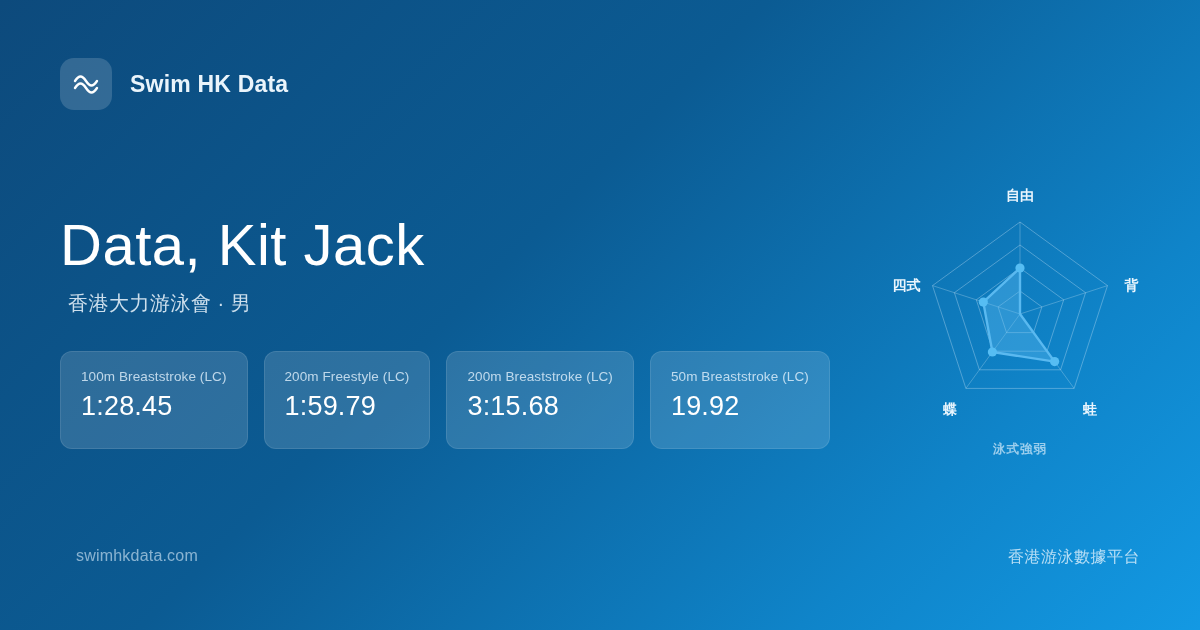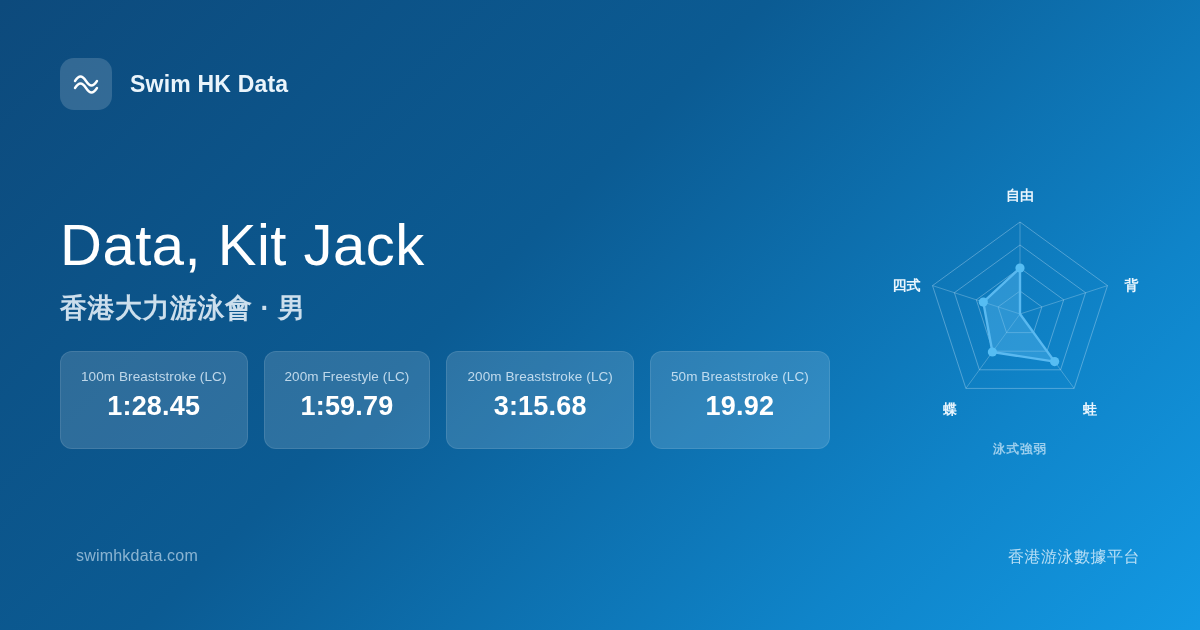--- a/index.html
+++ b/index.html
@@ -28,45 +28,46 @@
   }
 
   
   #hero { position:absolute; left:60px; top:215px; }
   #athlete-name {
     font-size:58px; font-weight:300; letter-spacing:.5px;
     line-height:1.05; color:#ffffff; white-space:nowrap;
   }
   #athlete-meta {
     margin-top:14px;
-    font-size:27px; font-weight:700;
+    font-size:20px; font-weight:400;
     color:rgba(236,246,253,0.86);
     letter-spacing:.5px;
+    margin-left:8px;
   }
 
   
   #stat-cards {
     position:absolute; left:60px; top:351px;
     display:flex; gap:16px;
   }
   .stat-card {
     background:rgba(255,255,255,0.14);
     border:1px solid rgba(255,255,255,0.10);
     border-radius:12px;
     padding:17px 20px 28px 20px;
     min-height:79px;
-    display:flex; flex-direction:column; justify-content:space-between;text-align:center;
+    display:flex; flex-direction:column; justify-content:space-between;
   }
   .stat-event {
     font-size:13.5px; font-weight:400;
     color:rgba(226,241,252,0.80);
     white-space:nowrap; letter-spacing:.1px;
   }
   .stat-time {
-    font-size:27px; font-weight:700; line-height:1;
+    font-size:27px; font-weight:400; line-height:1;
     color:#ffffff; margin-top:9px; letter-spacing:.2px;
   }
 
   
   #radar-panel {
     position:absolute; left:868px; top:168px;
     width:304px; height:310px;font-weight:bold;
   }
   #radar-svg { display:block; }
   .radar-axis-label {

